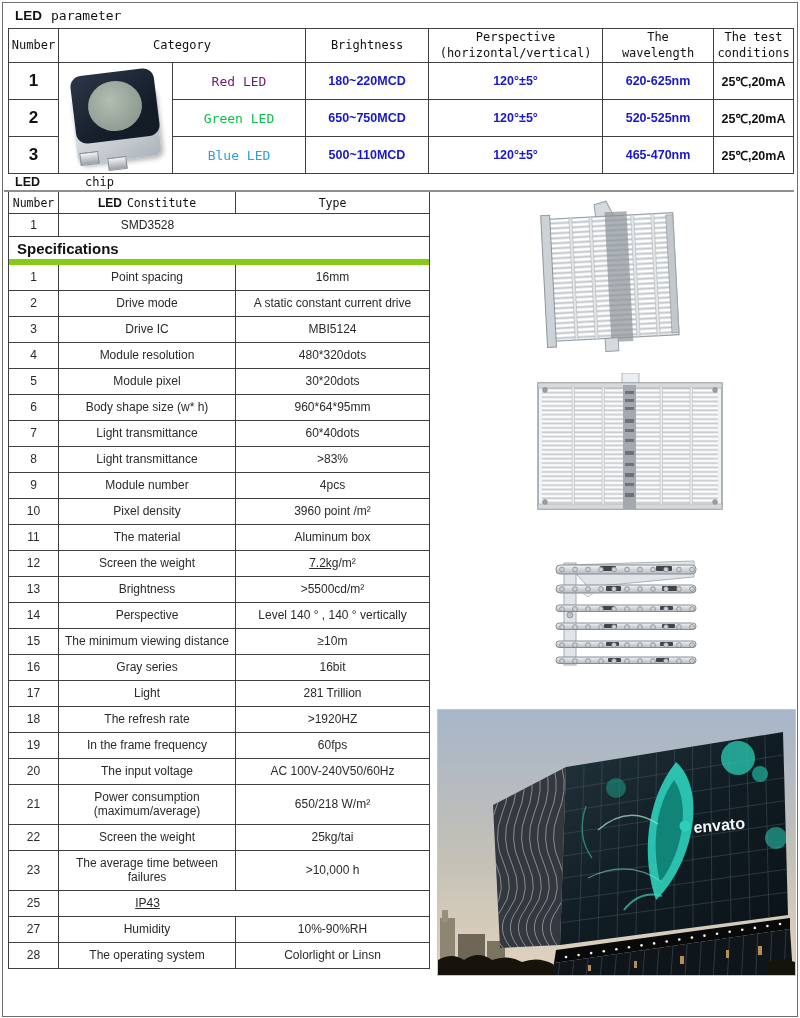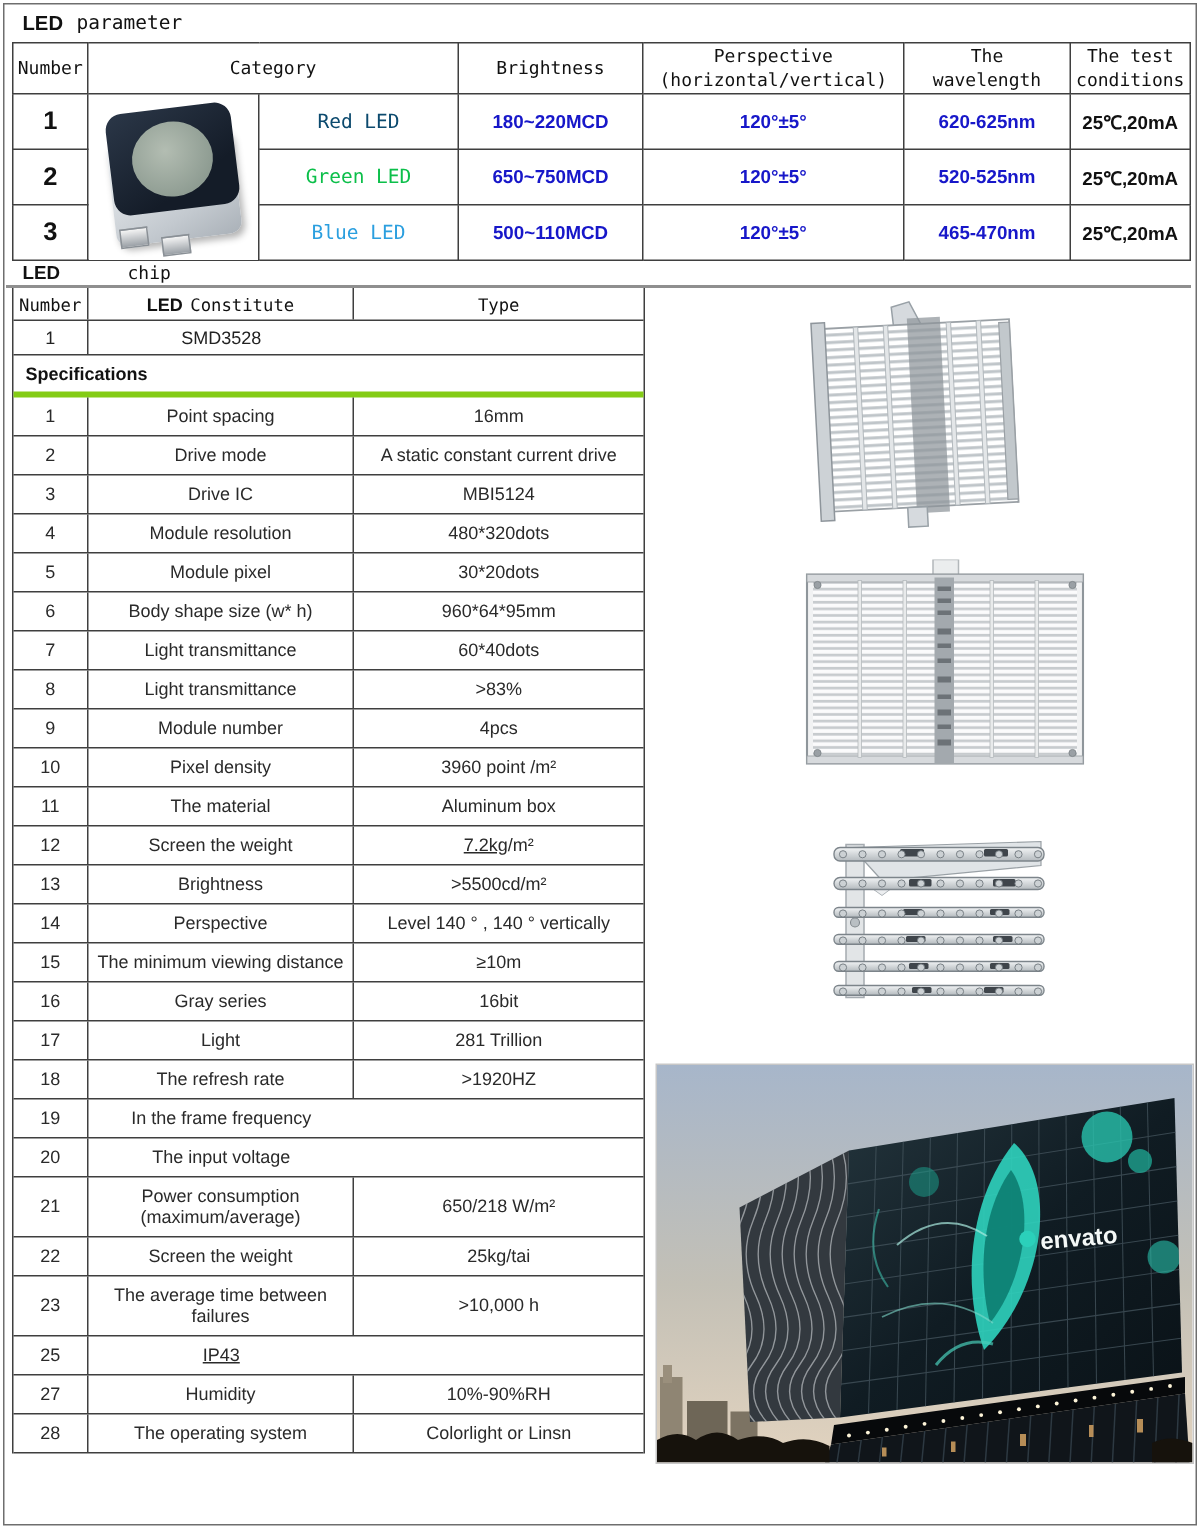--- a/index.html
+++ b/index.html
@@ -37,21 +37,21 @@
   .smd-lens{position:absolute;left:15px;top:9px;width:54px;height:50px;border-radius:50%;background:radial-gradient(circle at 42% 38%,#b3bdb2,#8d9b91 75%,#7e8c83);}
 
   
   .left-col{position:absolute;left:8px;top:192px;width:422px;border-left:1px solid #3f3f3f;border-right:1px solid #3f3f3f;box-sizing:border-box;}
   .crow{display:grid;grid-template-columns:50px 177px 1fr;border-bottom:1px solid #3f3f3f;}
   .crow>div{display:flex;align-items:center;justify-content:center;border-right:1px solid #3f3f3f;box-sizing:border-box;gap:5px;}
   .crow>div:last-child{border-right:none;}
   .chead{height:21px;font-family:"DejaVu Sans Mono",monospace;font-size:11.5px;color:#111;}
   .chead .b{font-family:"Liberation Sans",sans-serif;font-weight:bold;font-size:12px;}
   .cdata{height:22px;font-size:12px;color:#222;}
-  .spec-band{height:28px;display:flex;align-items:center;padding-left:8px;box-sizing:border-box;border-bottom:4px solid #84cc16;font-weight:bold;font-size:12px;color:#111;}
+  .spec-band{height:28px;display:flex;align-items:center;padding-left:8px;box-sizing:border-box;border-bottom:6px solid #84cc16;font-weight:bold;font-size:15px;color:#111;}
   .srow{display:grid;grid-template-columns:50px 177px 1fr;border-bottom:1px solid #3f3f3f;height:25px;}
   .srow.tall{height:39px;}
   .sc{display:flex;align-items:center;justify-content:center;text-align:center;border-right:1px solid #3f3f3f;box-sizing:border-box;font-size:12px;color:#2a2a2a;line-height:1.15;padding:0 3px;}
   .sc:last-child{border-right:none;}
   .u{text-decoration:underline;}
 
   
   .imgbox{position:absolute;}
   #photoBox svg{display:block;border:1px solid #c7c7c7;}
 </style>
@@ -101,21 +101,21 @@
           <td class="t1img" rowspan="3">
       <div class="smd">
         <div class="smd-base"></div>
         <div class="smd-foot f1"></div>
         <div class="smd-foot f2"></div>
         <div class="smd-top">
           <div class="smd-lens"></div>
         </div>
       </div>
           </td>
-          <td class="t1label" style="color:#0c4a6e">Red LED</td>
+          <td class="t1label" style="color:#701a75">Red LED</td>
     <td class="t1val">180~220MCD</td>
     <td class="t1val">120°±5°</td>
     <td class="t1val">620-625nm</td>
     <td class="t1cond">25℃,20mA</td>
         </tr>
         <tr class="t1row">
           <td class="t1num">2</td>
           <td class="t1label" style="color:#0cbf4a">Green LED</td>
     <td class="t1val">650~750MCD</td>
     <td class="t1val">120°±5°</td>
@@ -276,24 +276,30 @@
         <div class="srow">
           <div class="sc">18</div>
     <div class="sc">The refresh rate</div>
     <div class="sc">
             <span>&gt;1920HZ</span>
           </div>
         </div>
         <div class="srow">
           <div class="sc">19</div>
     <div class="sc">In the frame frequency</div>
+    <div class="sc">
+            <span>60fps</span>
+          </div>
         </div>
         <div class="srow">
           <div class="sc">20</div>
     <div class="sc">The input voltage</div>
+    <div class="sc">
+            <span>AC 100V-240V50/60Hz</span>
+          </div>
         </div>
         <div class="srow tall">
           <div class="sc">21</div>
     <div class="sc">Power consumption (maximum/average)</div>
     <div class="sc">
             <span>650/218 W/m²</span>
           </div>
         </div>
         <div class="srow">
           <div class="sc">22</div>

